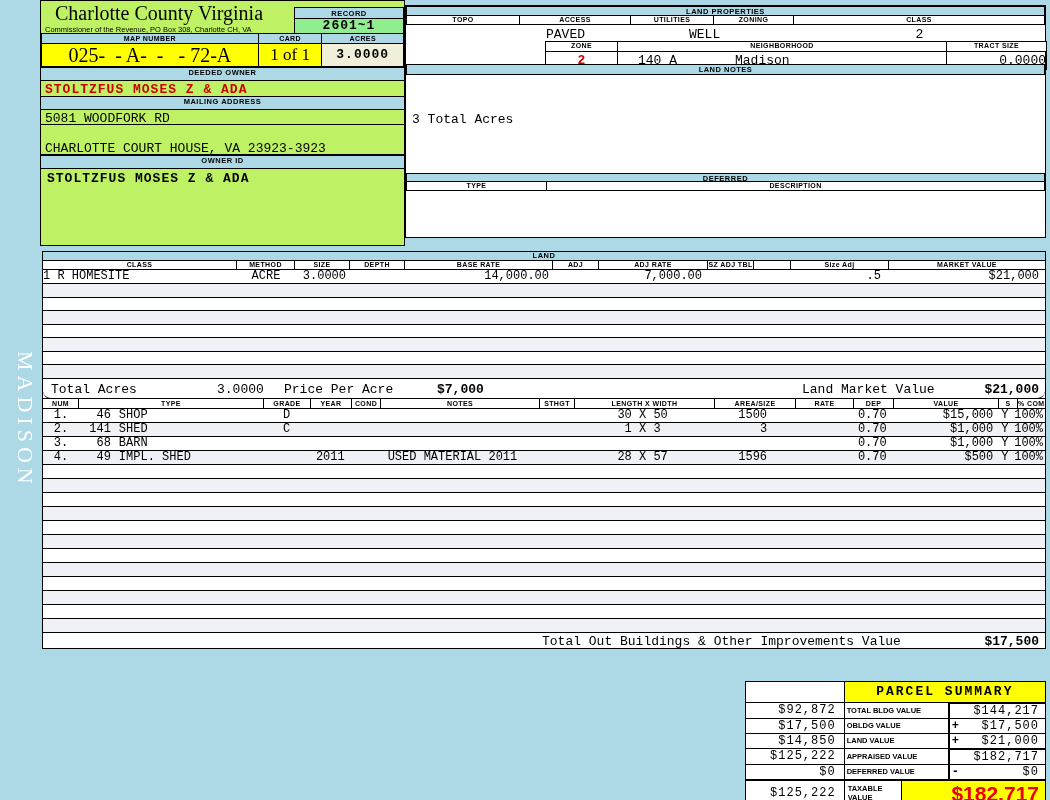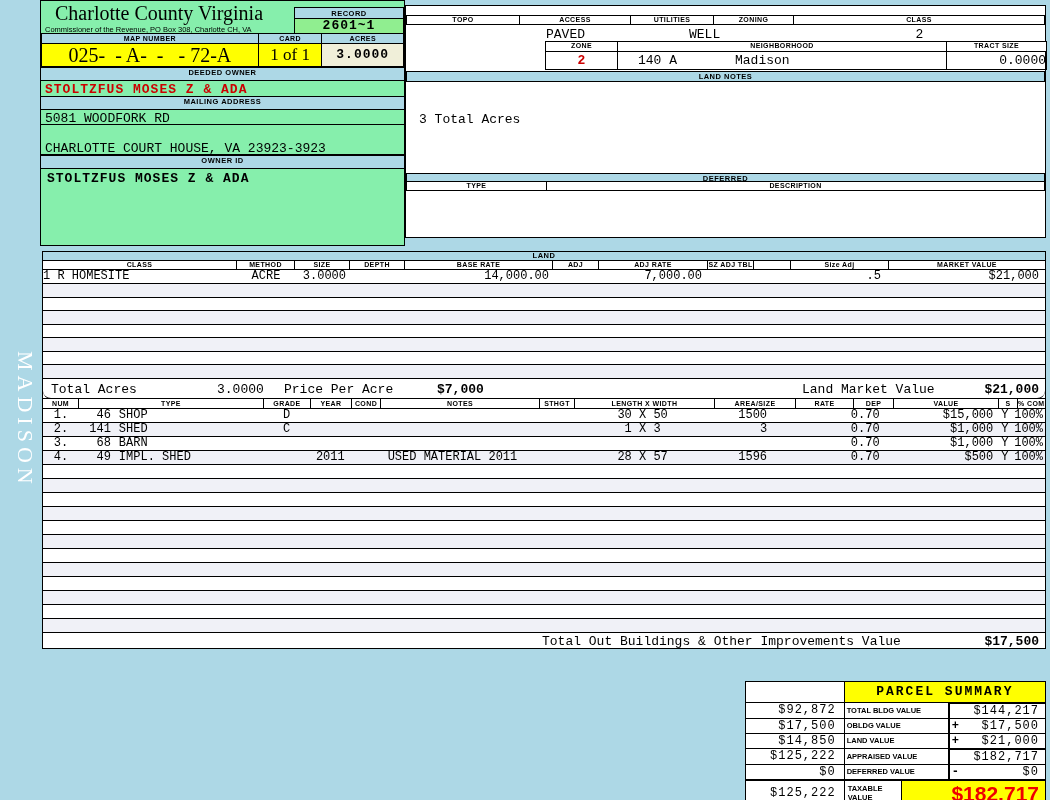--- a/index.html
+++ b/index.html
@@ -34,21 +34,21 @@
     position:absolute; left:4px; top:335px; height:170px; width:34px;
     writing-mode:vertical-rl;
     font-family:"Liberation Serif","DejaVu Serif",serif;
     font-size:22px; letter-spacing:5px; color:#FFFFFF;
     text-align:center;
   }
 
   
   .left-panel {
     position:absolute; left:40px; top:0; width:365px; height:246px;
-    background:#86efac; border:1px solid #000;
+    background:#bef264; border:1px solid #000;
   }
   .title-row { position:relative; height:33px; }
   .county-title {
     font-family:"Liberation Serif","DejaVu Serif",serif;
     font-size:20px; color:#000; padding:1px 0 0 14px; white-space:nowrap;
   }
   .county-sub { font-size:7.5px; padding-left:4px; white-space:nowrap; }
   .record-block { position:absolute; right:0; top:6px; width:110px; }
   .rec-h { height:12px; line-height:11px; }
   .rec-v {
@@ -109,23 +109,23 @@
   .zb-heads .hcell { line-height:8px; height:9px; }
   .zc1{width:72px}.zc2{width:329px}.zc3{flex:1}
   .zb-vals { display:flex; border:1px solid #000; border-top:none; height:18px;
              font:13px "Liberation Mono",monospace; }
   .zone-val { width:72px; border-right:1px solid #000; text-align:center;
               color:#CC0000; font-weight:bold; line-height:17px; }
   .nbh-val { width:329px; border-right:1px solid #000; display:flex; line-height:17px; }
   .nbh-code { padding-left:20px; }
   .nbh-name { padding-left:58px; }
   .tract-val { flex:1; text-align:right; line-height:17px; }
-  .notes-bar { top:65px; height:11px; line-height:10px; }
+  .notes-bar { top:58px; height:11px; line-height:10px; }
   .notes-body { top:76px; height:91px; position:absolute; left:0; width:100%; }
-  .land-note { position:absolute; left:13px; top:30px; font:13px "Liberation Mono",monospace; }
+  .land-note { position:absolute; left:6px; top:30px; font:13px "Liberation Mono",monospace; }
   .ease-bar { top:167px; height:10px; line-height:9px; }
   .ease-heads { top:176px; height:10px; }
   .ease-heads .hcell { line-height:8px; }
   .ec1{width:140px}.ec2{flex:1}
 
   
   .main-box {
     position:absolute; left:42px; top:251px; width:1004px;
     background:#fff; border:1px solid #000;
   }
@@ -159,21 +159,21 @@
   .oc1{width:36px}.oc2{width:185px}.oc3{width:47px}.oc4{width:41px}.oc5{width:29px}
   .oc6{width:159px}.oc7{width:35px}.oc8{width:140px}.oc9{width:81px}.oc10{width:58px}
   .oc11{width:40px}.oc12{width:105px}.oc13{width:19px}.oc14{flex:1}
   .ob-data .oc1 { text-align:center; }
   .ob-data .oc2 { display:flex; }
   .ob-code { width:32px; text-align:right; }
   .ob-name { padding-left:8px; }
   .ob-data .oc3, .ob-data .oc4, .ob-data .oc8, .ob-data .oc13 { text-align:center; }
   .ob-data .oc6 { padding-left:8px; }
   .ob-data .oc9 { text-align:right; padding-right:26px; }
-  .ob-data .oc11 { padding-right:4px; }
+  .ob-data .oc11 { text-align:right; padding-right:4px; }
   .ob-data .oc12 { text-align:right; padding-right:2px; }
   .ob-data .oc14 { text-align:right; padding-right:2px; }
   .ob-total { position:relative; height:15px; font:13px "Liberation Mono",monospace; }
   .ob-total .obt-label { position:absolute; left:499px; top:1px; white-space:nowrap; }
   .ob-total .obt-value { position:absolute; right:6px; top:1px; font-weight:bold; }
 
   
   .ps-table {
     position:absolute; left:745px; top:681px; width:301px;
     border-collapse:collapse; background:#fff;
@@ -237,20 +237,21 @@
   <div class="owner-name">STOLTZFUS MOSES Z &amp; ADA</div>
   <div class="bar sec-bar">MAILING ADDRESS</div>
   <div class="addr-line addr-underline">5081 WOODFORK RD</div>
   <div class="addr-line"></div>
   <div class="addr-line addr-underline">CHARLOTTE COURT HOUSE, VA 23923-3923</div>
   <div class="bar sec-bar">OWNER ID</div>
   <div class="owner-id">STOLTZFUS MOSES Z &amp; ADA</div>
 </div>
 
 <div class="right-panel">
+  <div class="bar rp-abs lp-bar">LAND PROPERTIES</div>
   <div class="hrow rp-abs lp-heads" style="position:absolute;">
     <div class="hcell lpc1">TOPO</div>
     <div class="hcell lpc2">ACCESS</div>
     <div class="hcell lpc3">UTILITIES</div>
     <div class="hcell lpc4">ZONING</div>
     <div class="hcell lpc5">CLASS</div>
   </div>
   <div class="lp-vals">
     <span class="lp-access">PAVED</span>
     <span class="lp-util">WELL</span>

